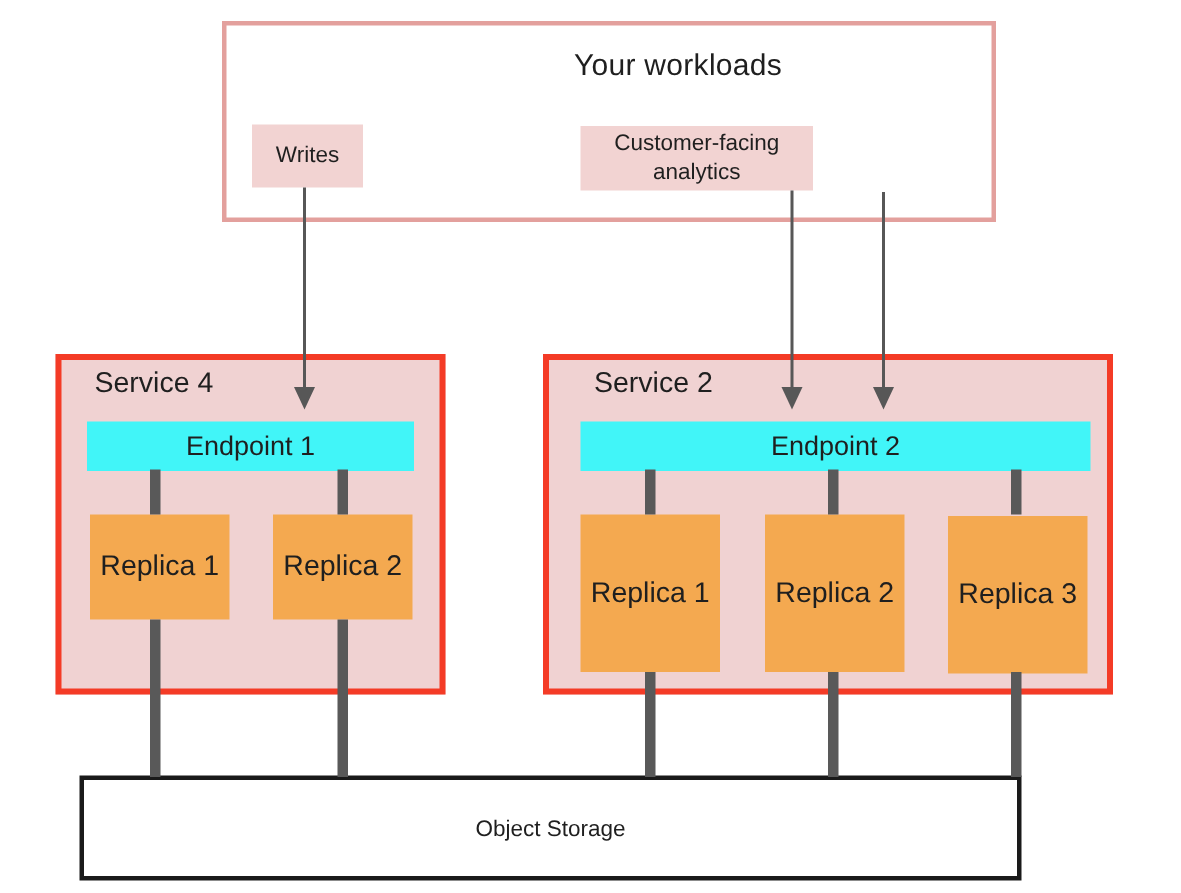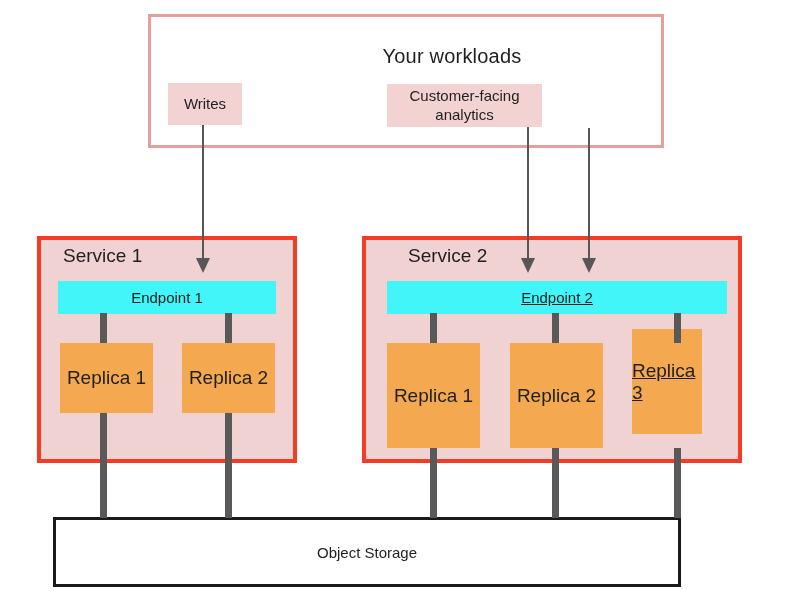--- a/index.html
+++ b/index.html
@@ -37,21 +37,21 @@
     border: 4px solid var(--service-border, #f43b26);
     background: var(--service-bg, #f0d2d2);
   }
   .svc-title { font-size: 19px; }
 
   .endpoint {
     background: var(--endpoint-bg, #41f5f8);
     display: flex;
     align-items: center;
     justify-content: center;
-    font-size: 15px;
+    font-size: 18px;
   }
   .replica {
     background: var(--replica-bg, #f4a950);
     display: flex;
     align-items: center;
     justify-content: center;
     font-size: 19px;
   }
 
   .conn { background: var(--connector, #595959); z-index: 5; }
@@ -74,42 +74,42 @@
     font-size: 15px;
     z-index: 4;
   }
 </style>
 </head>
 <body>
 
 <div class="canvas">
 
   <div class="abs workloads-box" style="left:148px; top:14px; width:516px; height:134px;"></div>
-  <div class="abs wl-title" style="left:148px; top:33px; width:608px;margin-top:12px;">Your workloads</div>
+  <div class="abs wl-title" style="left:148px; top:33px; width:608px;">Your workloads</div>
 
   <div class="abs pill" style="left:387px; top:84px; width:155px; height:43px;">Customer-facing analytics</div>
   <div class="abs pill" style="left:168px; top:83px; width:74px; height:42px;">Writes</div>
 
   <div class="abs service-box" style="left:37px; top:236px; width:260px; height:227px;"></div>
-  <div class="abs svc-title" style="left:63px; top:245px;">Service 1</div>
+  <div class="abs svc-title" style="left:63px; top:245px;">Service 4</div>
   <div class="abs endpoint" style="left:58px; top:281px; width:218px; height:33px;">Endpoint 1</div>
   <div class="abs conn" style="left:100px; top:313px; width:7px; height:30px;"></div>
   <div class="abs conn" style="left:225px; top:313px; width:7px; height:30px;"></div>
   <div class="abs replica" style="left:60px; top:343px; width:93px; height:70px;">Replica 1</div>
   <div class="abs replica" style="left:182px; top:343px; width:93px; height:70px;">Replica 2</div>
 
   <div class="abs service-box" style="left:362px; top:236px; width:380px; height:227px;"></div>
-  <div class="abs svc-title" style="left:408px; top:245px;">Service 2</div>
-  <div class="abs endpoint" style="left:387px; top:281px; width:340px; height:33px;text-decoration:underline;">Endpoint 2</div>
+  <div class="abs svc-title" style="left:396px; top:245px;">Service 2</div>
+  <div class="abs endpoint" style="left:387px; top:281px; width:340px; height:33px;">Endpoint 2</div>
   <div class="abs conn" style="left:430px; top:313px; width:7px; height:30px;"></div>
   <div class="abs conn" style="left:552px; top:313px; width:7px; height:30px;"></div>
   <div class="abs conn" style="left:674px; top:313px; width:7px; height:30px;"></div>
   <div class="abs replica" style="left:387px; top:343px; width:93px; height:105px;">Replica 1</div>
   <div class="abs replica" style="left:510px; top:343px; width:93px; height:105px;">Replica 2</div>
-  <div class="abs replica" style="left:632px; top:329px; width:70px; height:105px;text-decoration:underline;">Replica 3</div>
+  <div class="abs replica" style="left:632px; top:344px; width:93px; height:105px;">Replica 3</div>
 
   <div class="abs arrow-line" style="left:202px; top:125px; height:134px;"></div>
   <div class="abs arrow-head" style="left:196px; top:258px;"></div>
 
   <div class="abs arrow-line" style="left:527px; top:127px; height:132px;"></div>
   <div class="abs arrow-head" style="left:521px; top:258px;"></div>
 
   <div class="abs arrow-line" style="left:588px; top:128px; height:131px;"></div>
   <div class="abs arrow-head" style="left:582px; top:258px;"></div>
 

